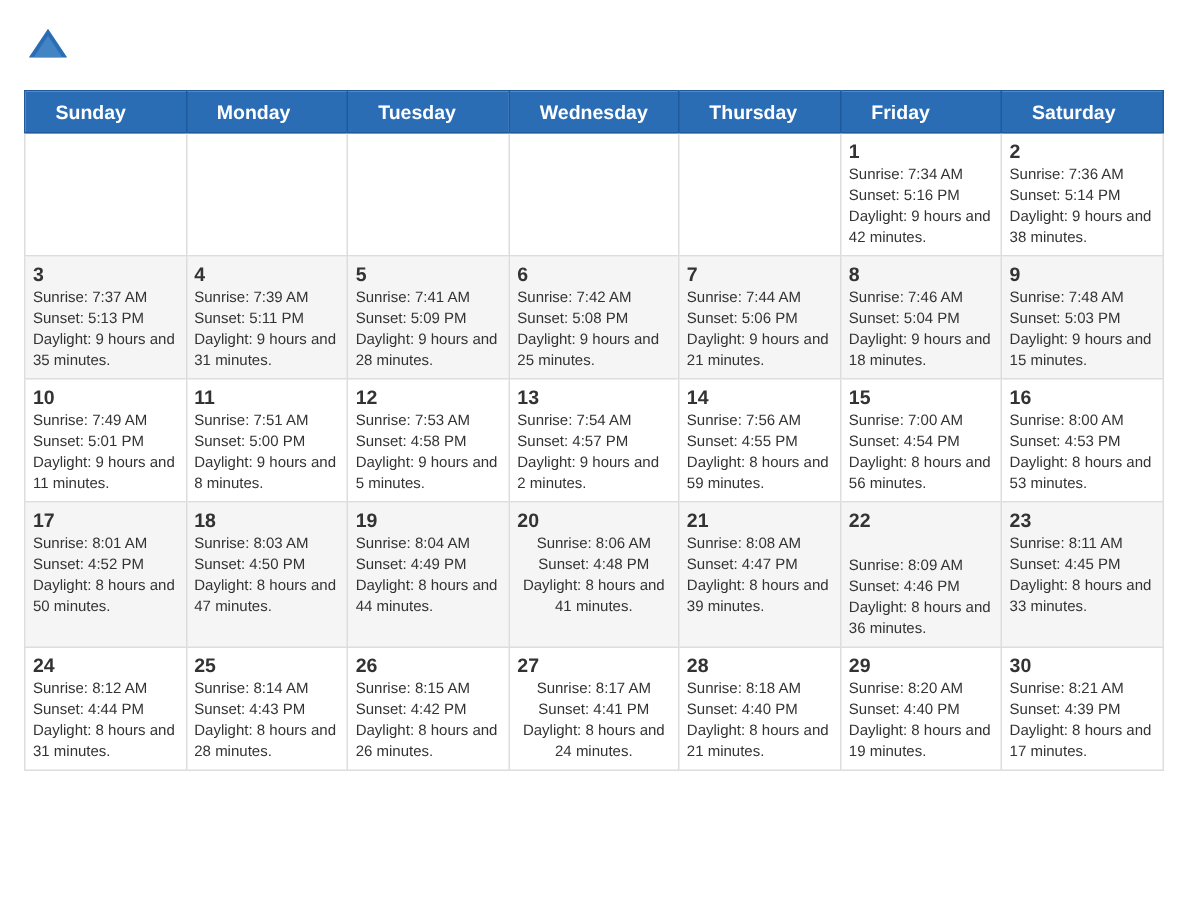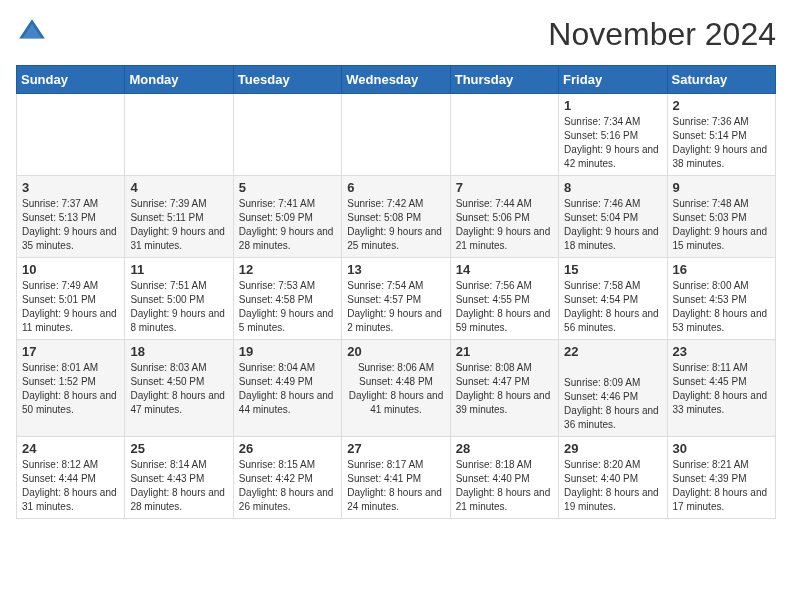--- a/index.html
+++ b/index.html
@@ -53,21 +53,21 @@
       color: #555;
     }
     .calendar {
       width: 100%;
       border-collapse: collapse;
       border: 1px solid #ccc;
     }
     .calendar th {
       background: #2a6db5;
       color: #fff;
-      padding: 6px 4px;
+      padding: 6px 20px;
       font-size: 13px;
       font-weight: bold;
       text-align: left;
       border: 1px solid #1e5a9c;
     }
     .calendar td {
       vertical-align: top;
       padding: 4px 5px;
       border: 1px solid #ddd;
       width: calc(100% / 7);
@@ -98,21 +98,20 @@
 <body>
 
 <div class="header">
   <div class="logo">
     <svg class="logo-icon" viewBox="0 0 40 40" xmlns="http://www.w3.org/2000/svg">
       <polygon points="20,4 36,28 4,28" fill="#2a6db5"></polygon>
       <polygon points="20,10 32,28 8,28" fill="#5b9bd5" opacity="0.5"></polygon>
     </svg>
   </div>
   <div class="title-section">
-    <div class="month-title">November 2024</div>
   </div>
 </div>
 
 <table class="calendar">
   <thead>
     <tr>
     <th>Sunday</th>
         <th>Monday</th>
         <th>Tuesday</th>
         <th>Wednesday</th>
@@ -211,36 +210,36 @@
 Daylight: 9 hours and 2 minutes.</div>
         </td>
         <td>
           <span class="day-num">14</span>
           <div class="day-info" style="white-space: pre-line;">Sunrise: 7:56 AM
 Sunset: 4:55 PM
 Daylight: 8 hours and 59 minutes.</div>
         </td>
         <td>
           <span class="day-num">15</span>
-          <div class="day-info" style="white-space: pre-line;">Sunrise: 7:58 AM
+          <div class="day-info" style="white-space: pre-line;">Sunrise: 7:00 AM
 Sunset: 4:54 PM
 Daylight: 8 hours and 56 minutes.</div>
         </td>
         <td>
           <span class="day-num">16</span>
           <div class="day-info" style="white-space: pre-line;">Sunrise: 8:00 AM
 Sunset: 4:53 PM
 Daylight: 8 hours and 53 minutes.</div>
         </td>
       </tr>
       <tr>
         <td>
           <span class="day-num">17</span>
           <div class="day-info" style="white-space: pre-line;">Sunrise: 8:01 AM
-Sunset: 1:52 PM
+Sunset: 4:52 PM
 Daylight: 8 hours and 50 minutes.</div>
         </td>
         <td>
           <span class="day-num">18</span>
           <div class="day-info" style="white-space: pre-line;">Sunrise: 8:03 AM
 Sunset: 4:50 PM
 Daylight: 8 hours and 47 minutes.</div>
         </td>
         <td>
           <span class="day-num">19</span>
@@ -287,21 +286,21 @@
 Daylight: 8 hours and 28 minutes.</div>
         </td>
         <td>
           <span class="day-num">26</span>
           <div class="day-info" style="white-space: pre-line;">Sunrise: 8:15 AM
 Sunset: 4:42 PM
 Daylight: 8 hours and 26 minutes.</div>
         </td>
         <td>
           <span class="day-num">27</span>
-          <div class="day-info" style="white-space: pre-line;">Sunrise: 8:17 AM
+          <div class="day-info" style="white-space: pre-line; text-align: center;">Sunrise: 8:17 AM
 Sunset: 4:41 PM
 Daylight: 8 hours and 24 minutes.</div>
         </td>
         <td>
           <span class="day-num">28</span>
           <div class="day-info" style="white-space: pre-line;">Sunrise: 8:18 AM
 Sunset: 4:40 PM
 Daylight: 8 hours and 21 minutes.</div>
         </td>
         <td>

